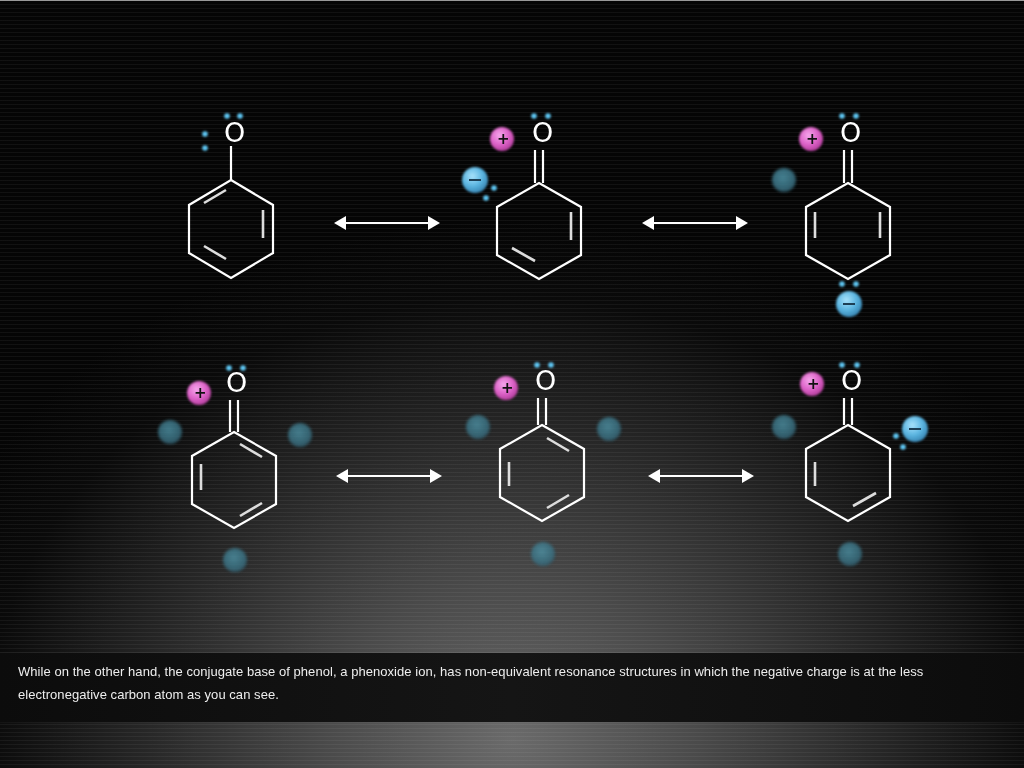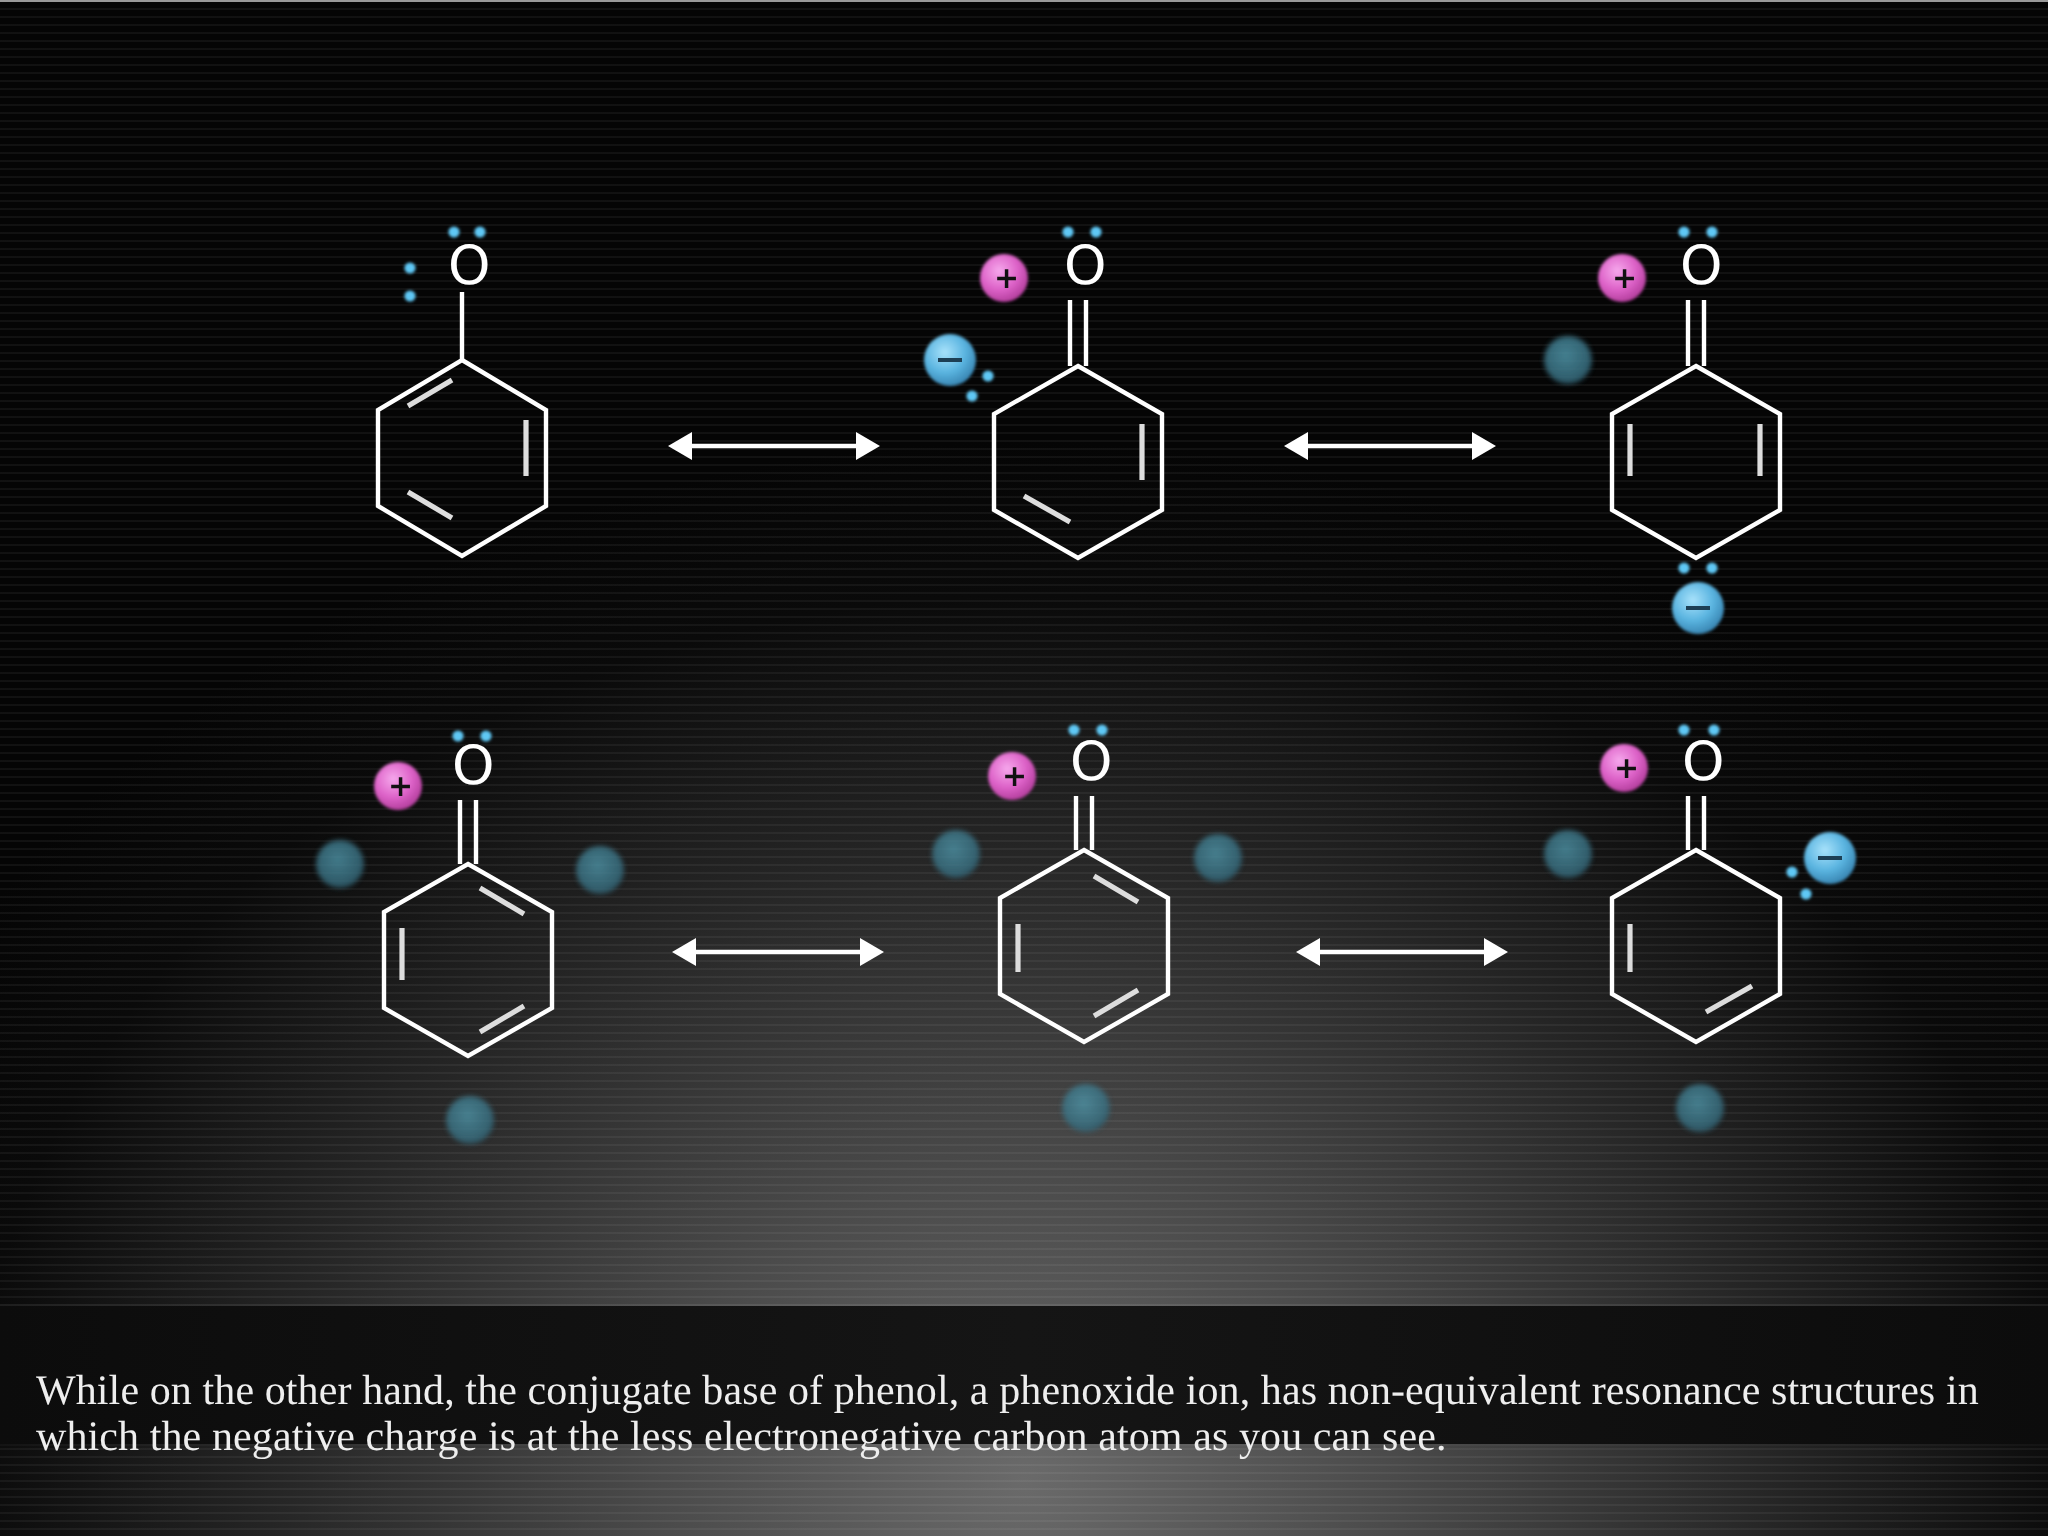--- a/index.html
+++ b/index.html
@@ -26,23 +26,22 @@
     fill:#ffffff; font-family:"DejaVu Sans", sans-serif; font-size:27px;
   }
   .charge-sign { fill:#111; font-family:"DejaVu Sans", sans-serif; font-weight:bold; font-size:15px; }
   .caption {
     position:absolute; left:0; top:653px; width:1024px; height:69px;
     background: linear-gradient(to right, #0c0c0c 0%, #151515 50%, #0c0c0c 100%);
     box-shadow: 0 0 0 1px rgba(255,255,255,0.03);
   }
   .caption-text {
     position:absolute; left:18px; top:7px; width:990px;
-    color:#eeeeee; font-family:Liberation Serif, serif; font-size:21px; line-height:23px;
+    color:#eeeeee; font-family:Liberation Sans, sans-serif; font-size:13px; line-height:23px;
     letter-spacing:0.05px;
-    margin-top:24px;
   }
 </style>
 </head>
 <body>
 
 <div class="bg"></div>
 <div class="scanlines"></div>
 <div class="topline"></div>
 
 <svg class="stage" width="1024" height="768" viewBox="0 0 1024 768">

